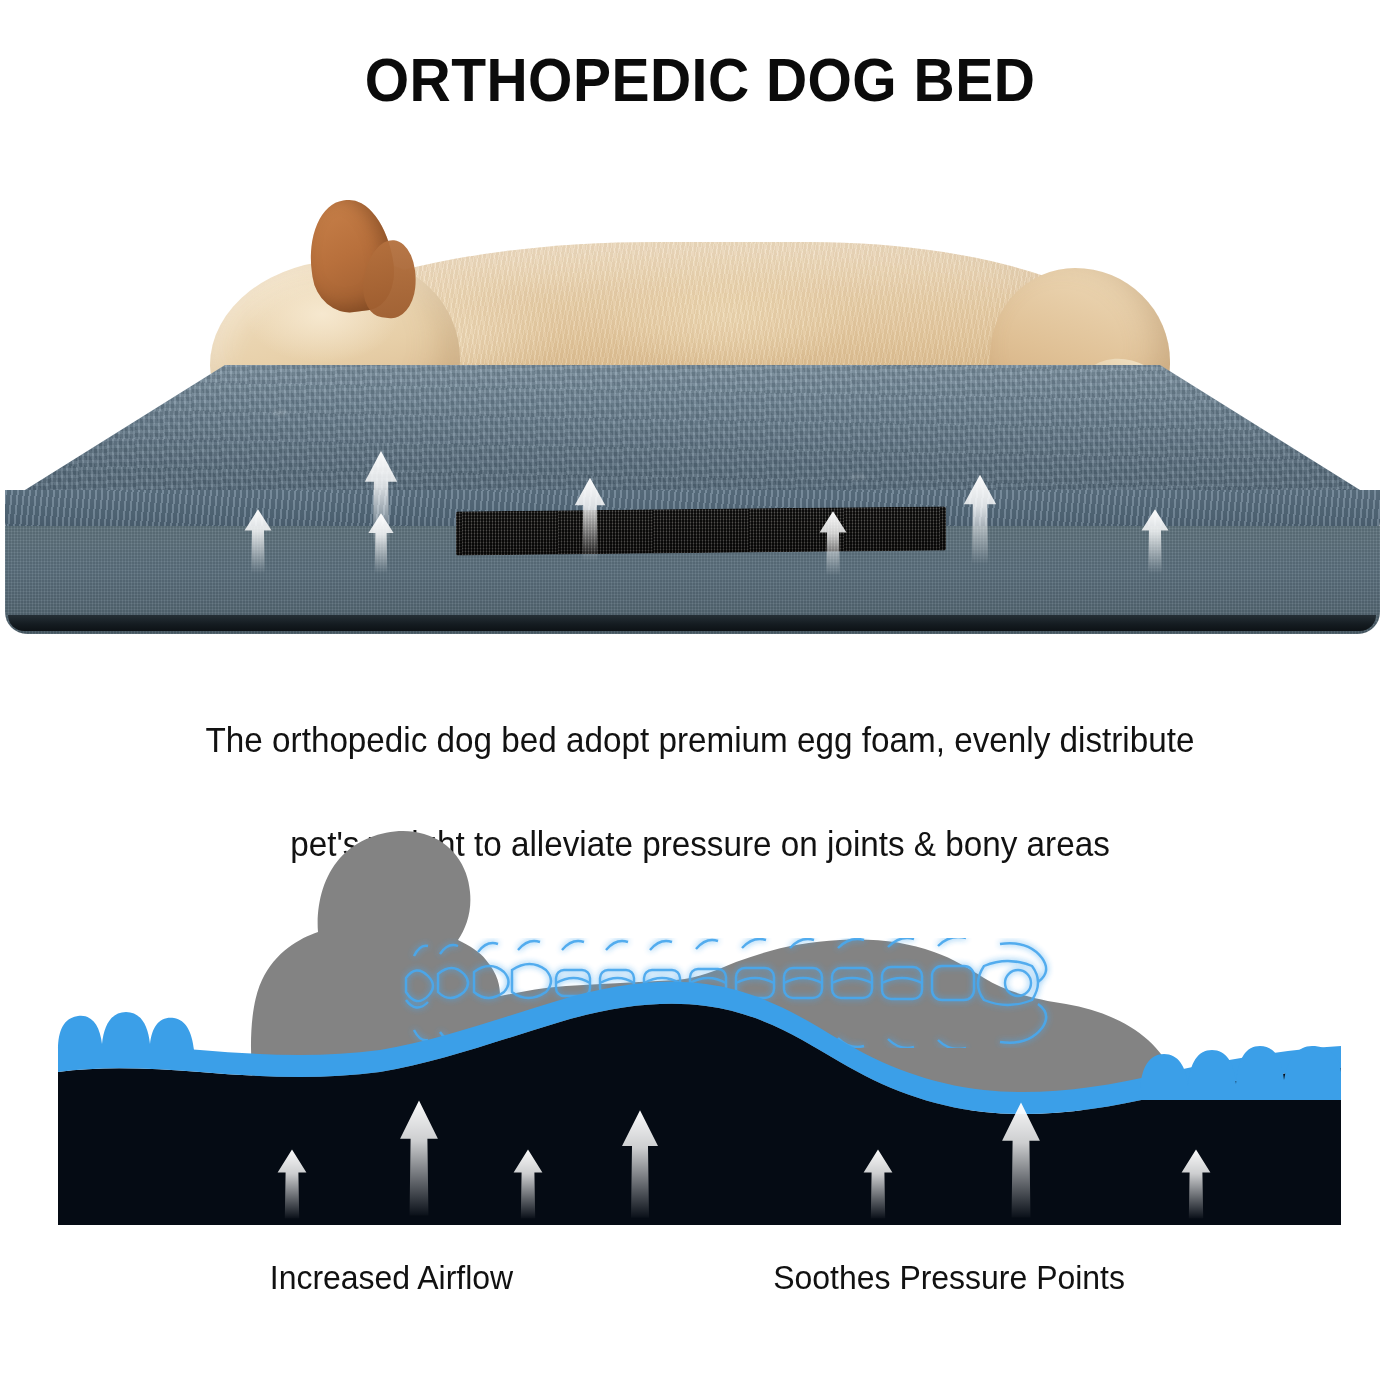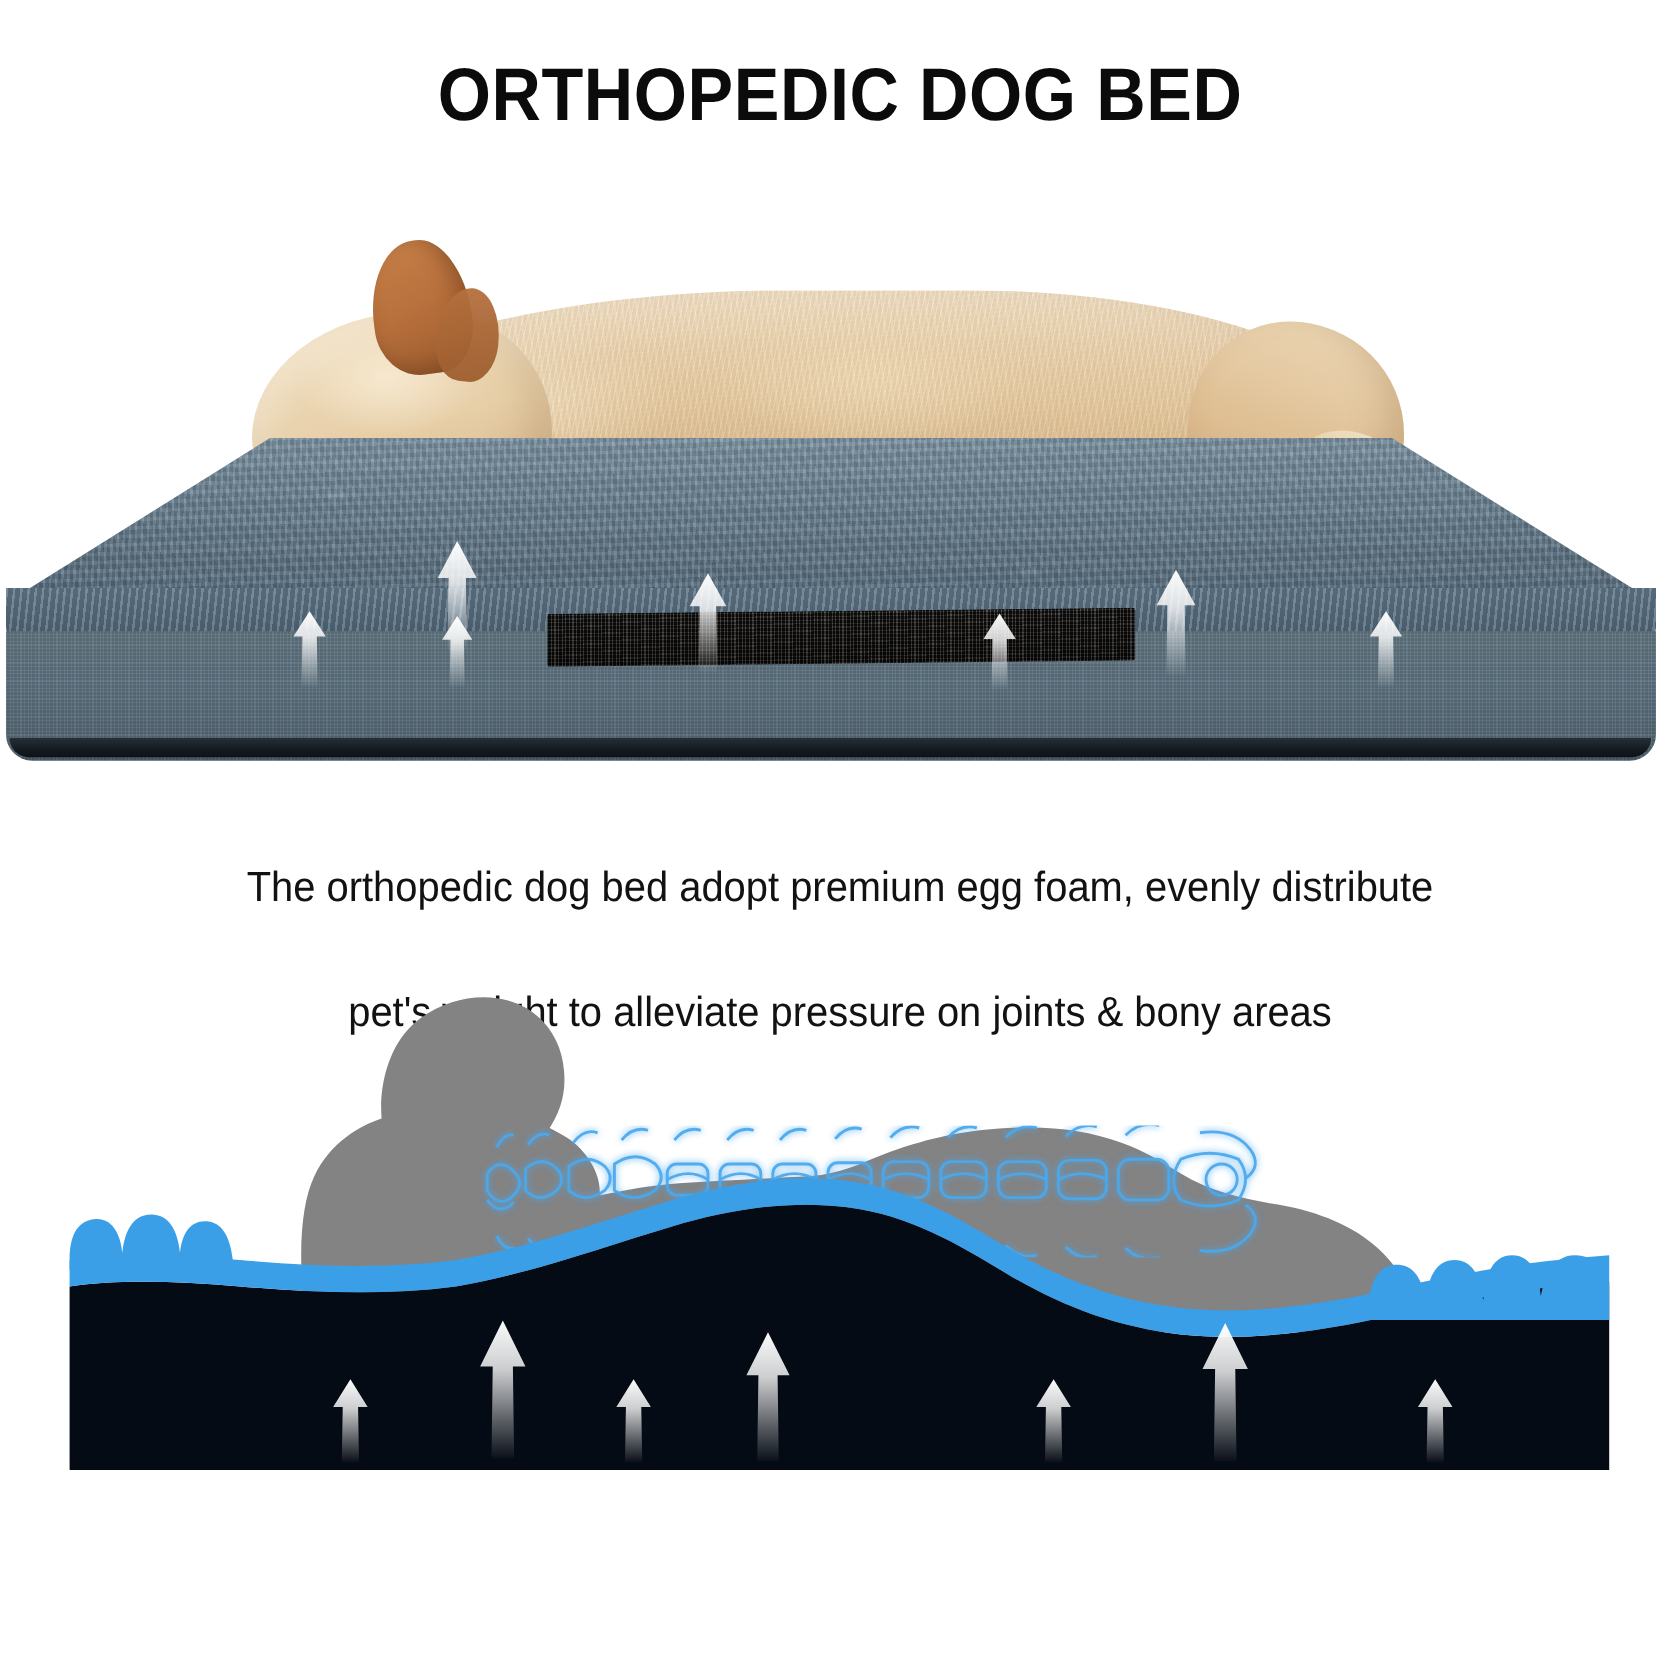--- a/index.html
+++ b/index.html
@@ -554,14 +554,18 @@
                 <stop offset="72%" stop-color="#ffffff" stop-opacity="0.35"></stop>
                 <stop offset="100%" stop-color="#ffffff" stop-opacity="0.02"></stop>
               </linearGradient>
             </defs>
             <path d="M20,2 L38,34 L28,34 L29,98 L11,98 L12,34 L2,34 Z" fill="url(#dg6)"></path>
           </svg>
         </div>
       </div>
   </div>
 
+  <div class="caption-row">
+    <div class="cap cap-air">Increased Airflow</div>
+    <div class="cap cap-press">Soothes Pressure Points</div>
+  </div>
 
 </div>
 
 </body></html>

